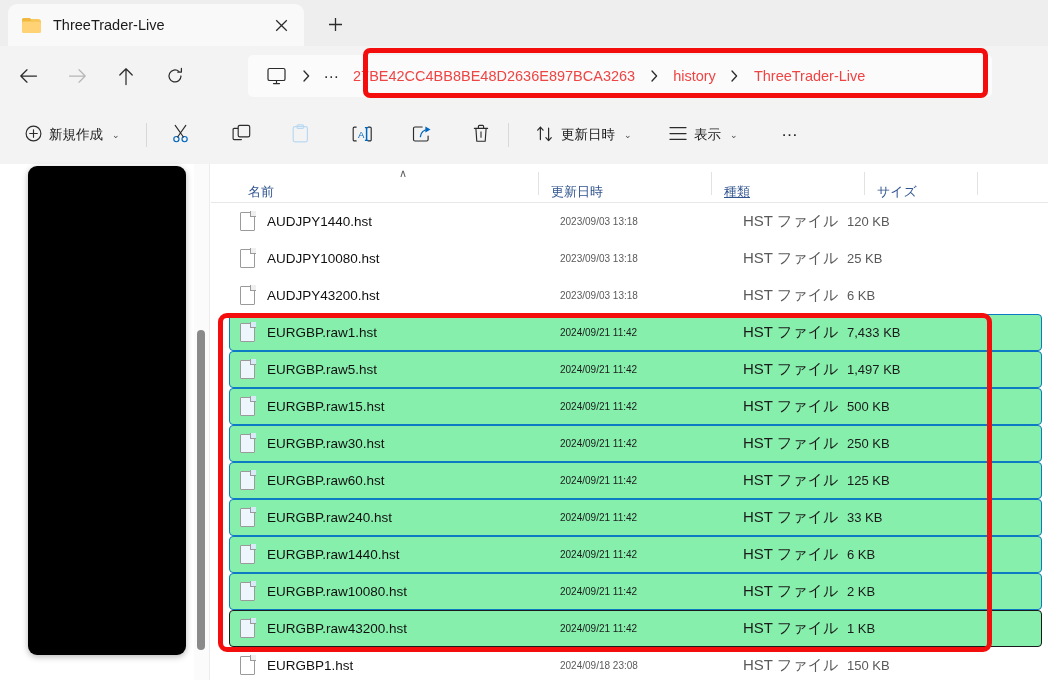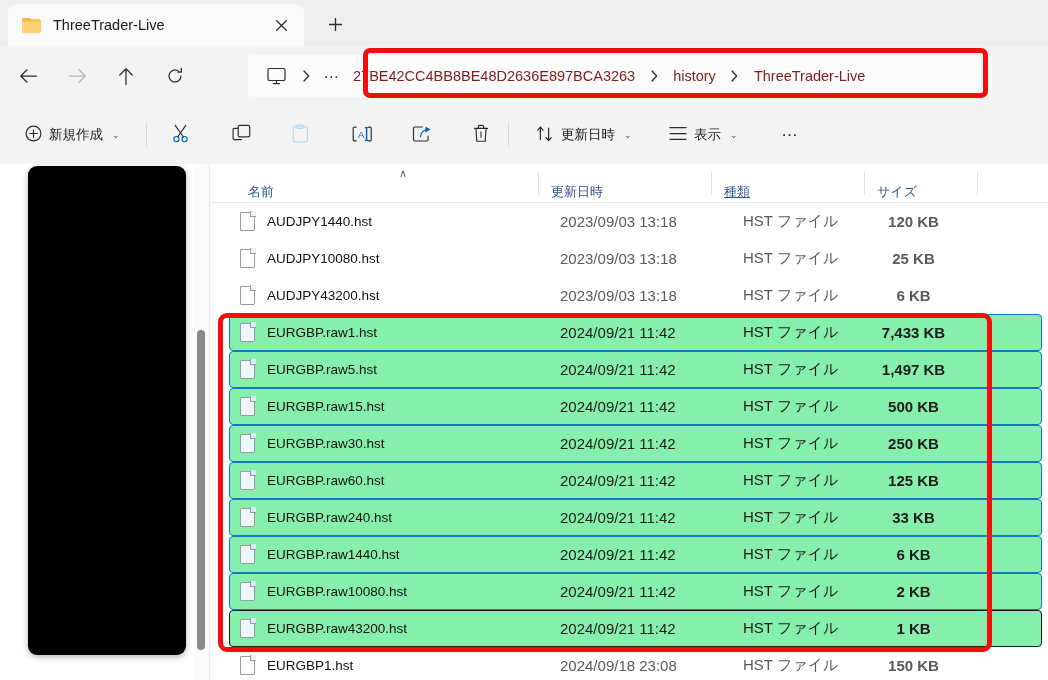--- a/index.html
+++ b/index.html
@@ -127,21 +127,21 @@
     width: 28px; height: 30px;
     display: flex; align-items: center; justify-content: center;
     font-size: 16px; color: #2b2b2b;
     letter-spacing: 1.5px;
     border-radius: 4px;
     flex: 0 0 auto;
     padding-bottom: 7px;
   }
   .crumb {
     font-size: 14.5px;
-    color: #7f1d1d;
+    color: #ef4444;
     padding: 4px 7px;
     border-radius: 4px;
     white-space: nowrap;
     flex: 0 0 auto;
   }
 
   
   .toolbar {
     position: absolute;
     left: 0; top: 106px;
@@ -261,39 +261,38 @@
   .row.sel .file-icon .fold { background: #d8eaf8; }
 
   .c-name {
     position: absolute; left: 37px;
     font-size: 13.5px;
     color: #111111;
     white-space: nowrap;
   }
   .c-date {
     position: absolute; left: 330px;
-    font-size: 15px;
+    font-size: 10px;
     color: #5a5a5a;
     white-space: nowrap;
   }
   .row.sel .c-date, .row.sel .c-type, .row.sel .c-size { color: #1b1b1b; }
   .c-type {
     position: absolute; left: 513px;
     font-size: 15px;
     color: #5a5a5a;
     white-space: nowrap;
   }
   .c-size {
     position: absolute; left: 617px;
     width: 133px;
-    text-align: center;
-    font-size: 15px;
+    text-align: left;
+    font-size: 13px;
     color: #5a5a5a;
     white-space: nowrap;
-    font-weight: bold;
   }
 
   
   .redaction {
     position: absolute;
     left: 28px; top: 166px;
     width: 158px; height: 489px;
     background: #000000;
     border-radius: 9px;
     box-shadow: 0 2px 6px rgba(0,0,0,0.28);

